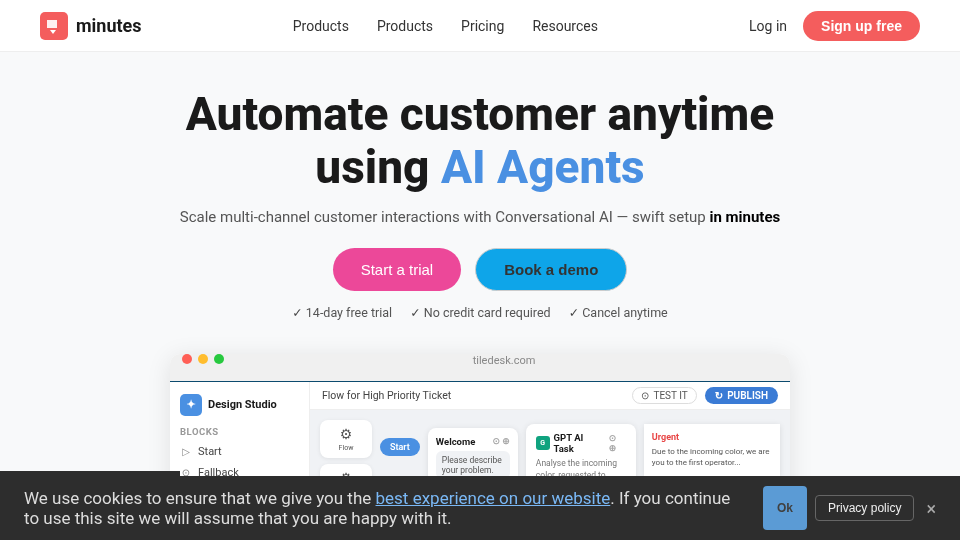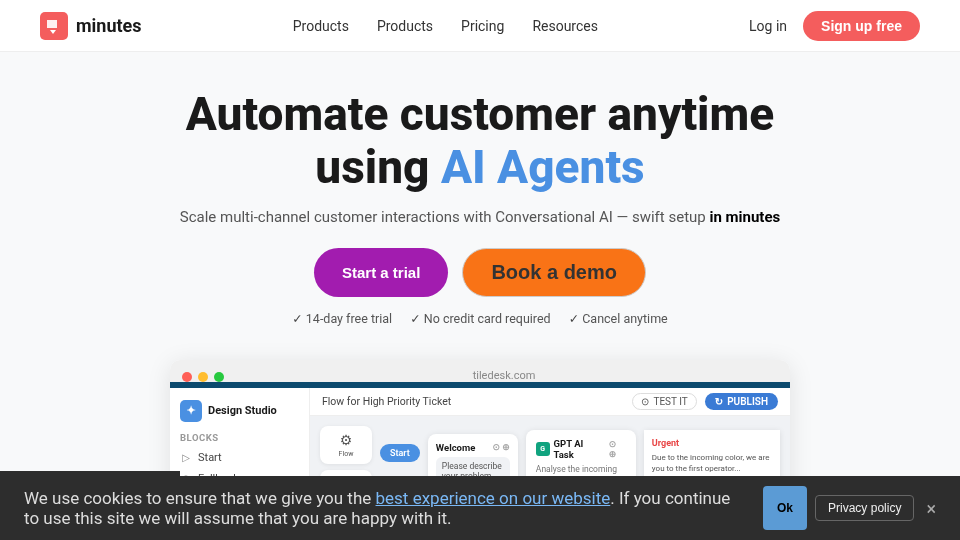--- a/index.html
+++ b/index.html
@@ -94,36 +94,36 @@
       font-weight: 700;
       color: #000000;
     }
     .hero-buttons {
       display: flex;
       justify-content: center;
       gap: 14px;
       margin-bottom: 14px;
     }
     .btn-trial {
-      background: #a21caf;
+      background: #ec4899;
       color: #fff;
       border: none;
       border-radius: 25px;
       padding: 12px 28px;
       font-size: 15px;
-      font-weight: 700;
+      font-weight: 400;
       cursor: pointer;
     }
     .btn-demo {
-      background: #f97316;
+      background: #0ea5e9;
       color: #333;
       border: 1.5px solid #ccc;
       border-radius: 25px;
       padding: 12px 28px;
-      font-size: 20px;
+      font-size: 15px;
       font-weight: 600;
       cursor: pointer;
     }
     .hero-trust {
       font-size: 12.5px;
       color: #555;
       display: flex;
       justify-content: center;
       gap: 18px;
     }
@@ -139,24 +139,24 @@
       background: #fff;
       border-radius: 10px;
       box-shadow: 0 4px 24px rgba(0,0,0,0.10);
       overflow: hidden;
       position: relative;
     }
     .preview-titlebar {
       background: #f0f0f0;
       height: 28px;
       display: flex;
-      align-items: flex-end;
+      align-items: flex-start;
       padding: 0 12px;
       gap: 6px;
-      border-bottom: 6px solid #0c4a6e;
+      border-bottom: 1px solid #0c4a6e;
     }
     .dot {
       width: 10px;
       height: 10px;
       border-radius: 50%;
     }
     .dot-red { background: #ff5f56; }
     .dot-yellow { background: #ffbd2e; }
     .dot-green { background: #27c93f; }
     .preview-url {
@@ -446,21 +446,21 @@
       text-decoration: underline;
     }
     .cookie-actions {
       display: flex;
       align-items: center;
       gap: 8px;
       margin-left: 16px;
     }
     .cookie-ok {
       background: #5b9bd5;
-      color: #000000;
+      color: #404040;
       border: none;
       border-radius: 4px;
       padding: 15px 14px;
       font-size: 12px;
       font-weight: 600;
       cursor: pointer;
     }
     .cookie-privacy {
       background: transparent;
       color: #eee;

